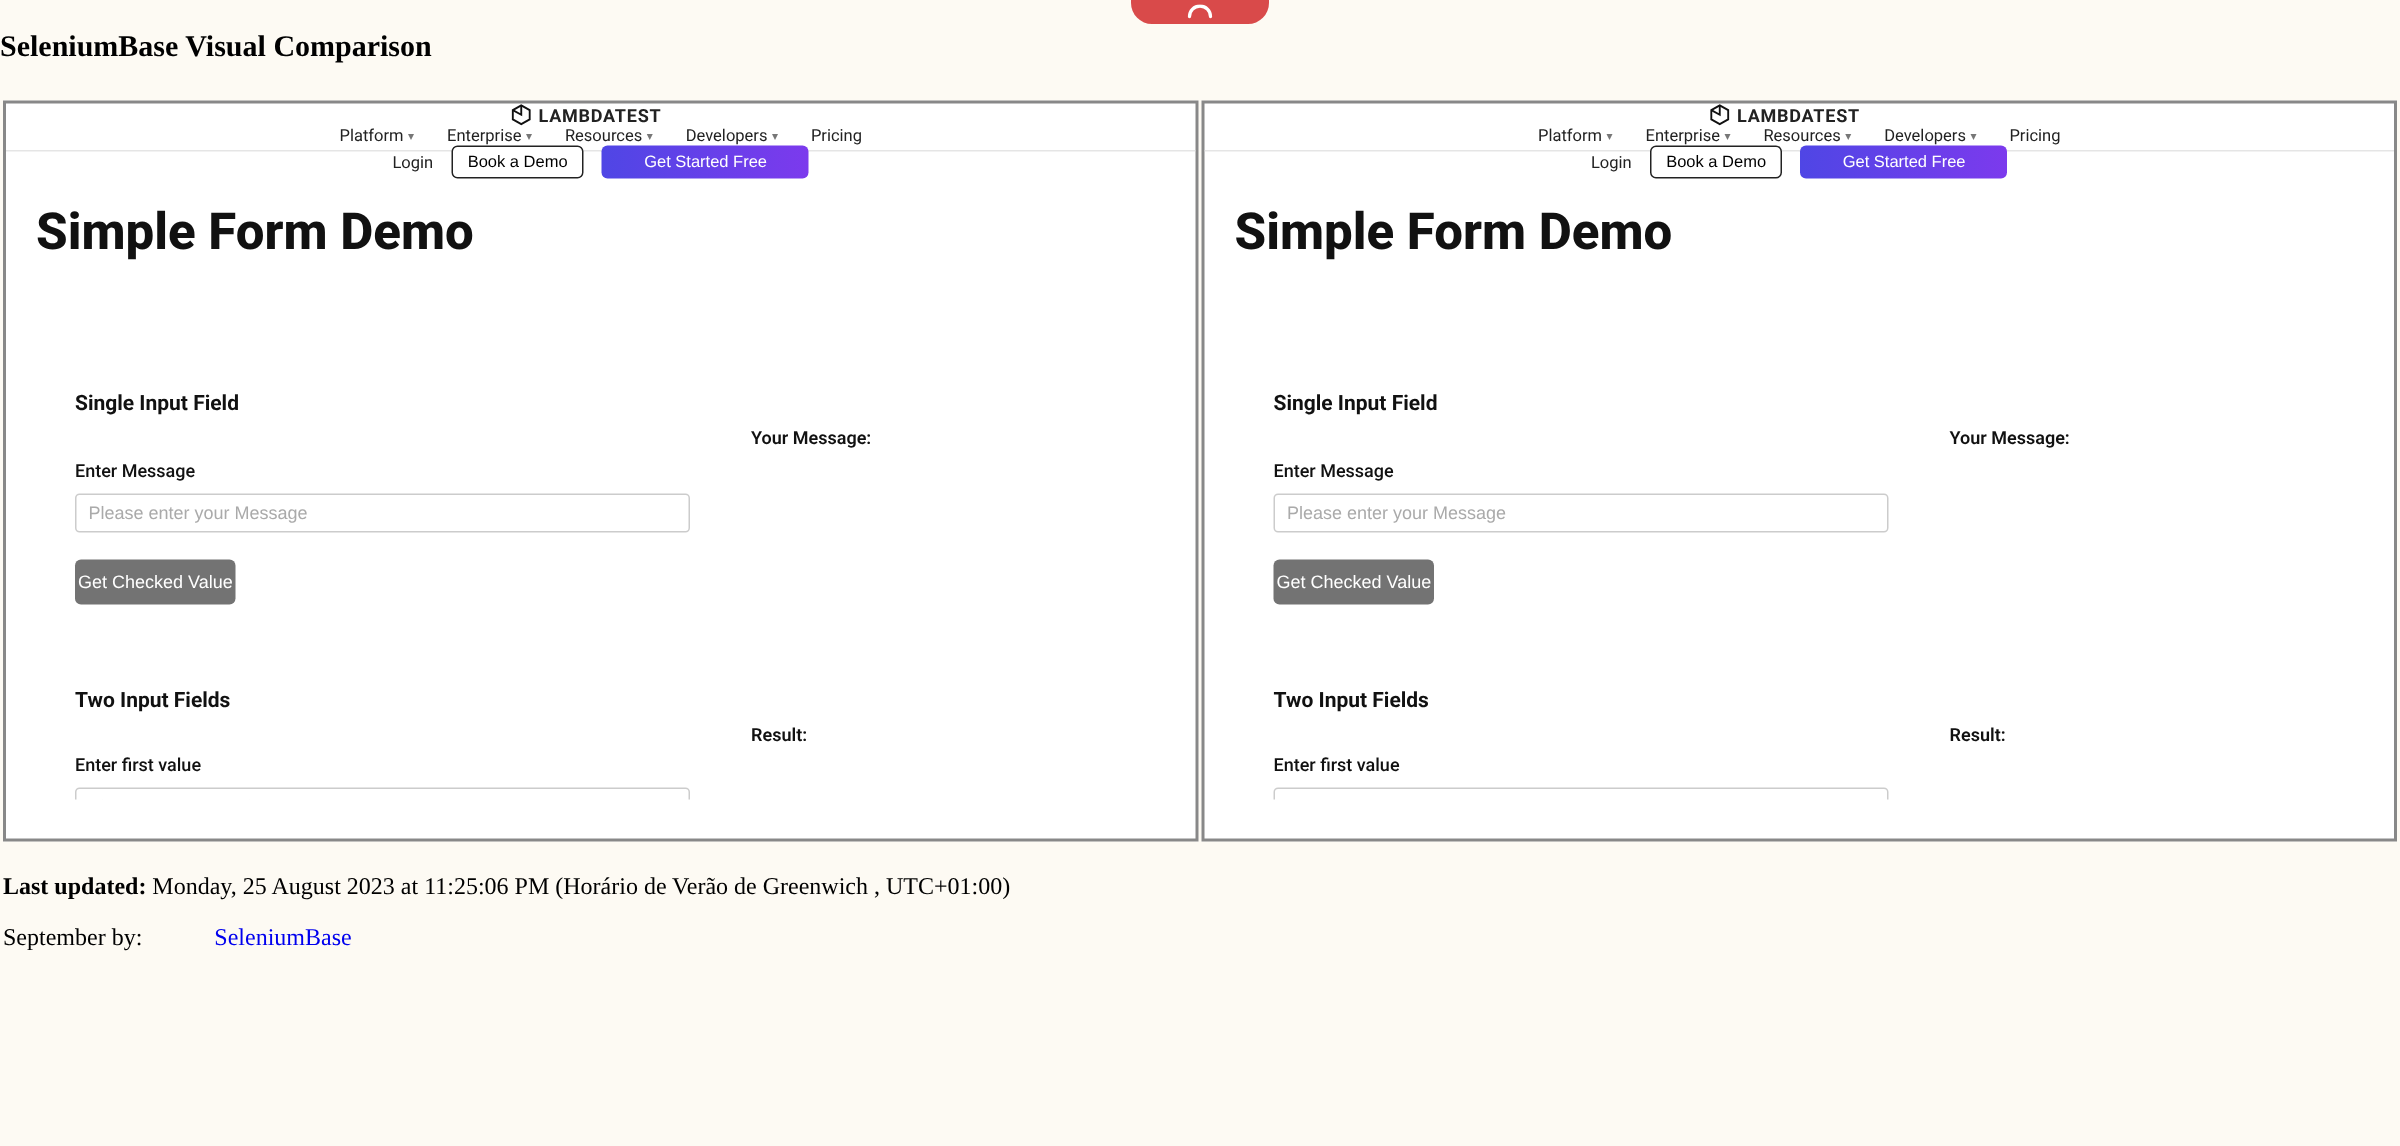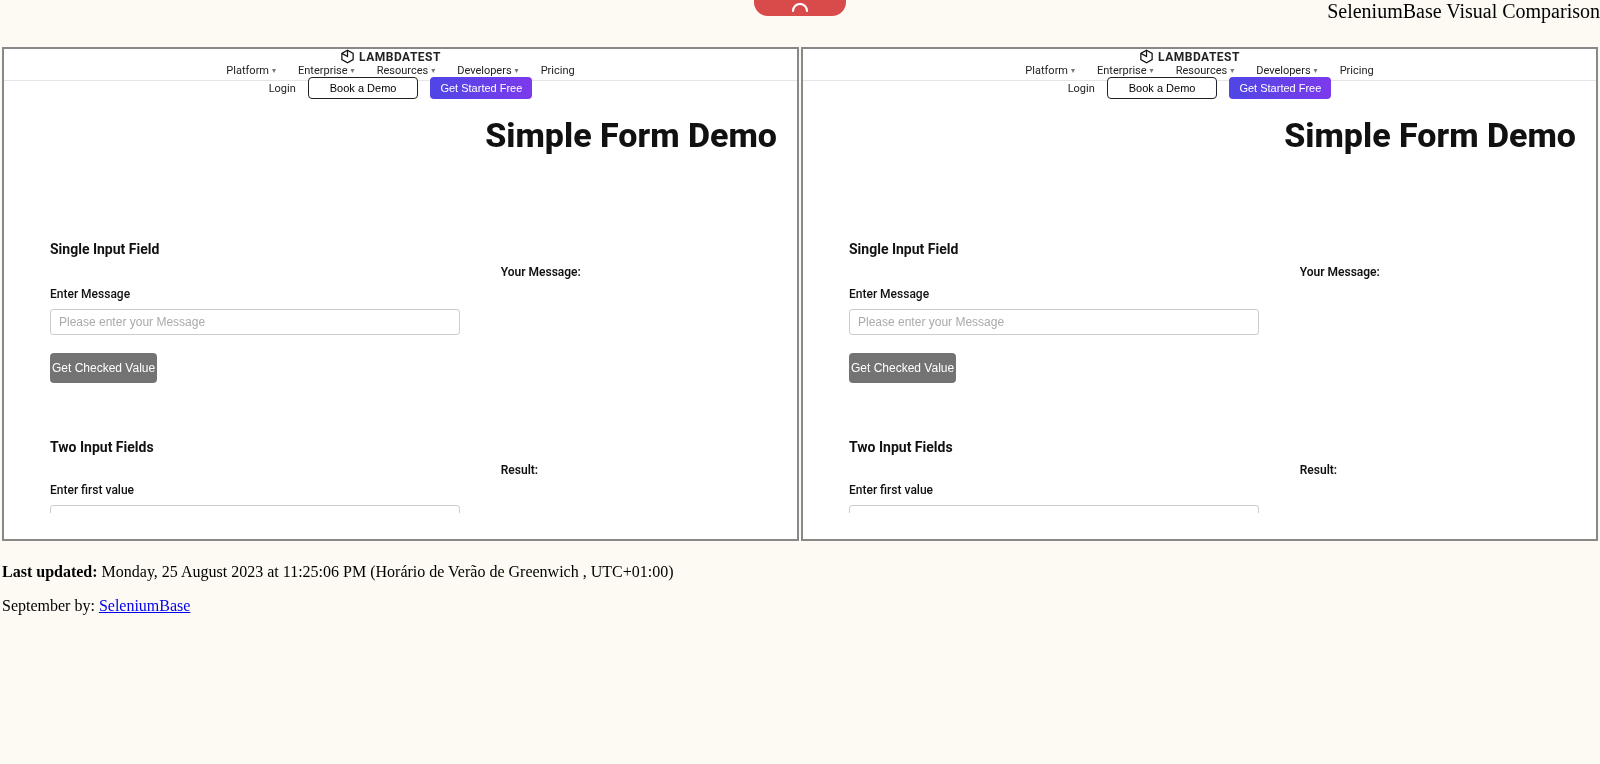--- a/index.html
+++ b/index.html
@@ -20,24 +20,24 @@
     height: 16px;
     background: #d94a4a;
     border-bottom-left-radius: 14px;
     border-bottom-right-radius: 14px;
     display: flex;
     align-items: center;
     justify-content: center;
   }
   .badge-top svg { display:block; }
   .page-title {
-    text-align: right;
-    font-weight: normal;
+    text-align: left;
+    font-weight: bold;
     font-size: 20px;
-    padding-top: 0;
+    padding-top: 20px;
     padding-bottom: 6px;
   }
   .compare-wrap {
     display: flex;
     gap: 2px;
     padding: 0 2px;
     margin-top: 18px;
   }
   .panel {
     flex: 1 1 50%;
@@ -93,38 +93,38 @@
     align-items: center;
   }
   .nav-item { display: flex; align-items: center; gap: 3px; cursor: pointer; }
   .chev { font-size: 8px; color: #777; }
   .spacer { flex: 1; }
   .auth { display: flex; align-items: center; gap: 12px; }
   .login-link { cursor:pointer; }
   .btn-outline {
     border: 1px solid #222;
     border-radius: 4px;
-    padding: 4px 21px;
+    padding: 4px 10px;
     font-size: 11px;
     background: #fff;
     cursor: pointer;
   }
   .btn-primary {
     border: none;
     border-radius: 4px;
-    padding: 5px 10px;
+    padding: 5px 28px;
     font-size: 11px;
     color: #fff;
     background: linear-gradient(90deg,#4f46e5,#7c3aed);
     cursor: pointer;
   }
 
   .app-body { padding: 0 20px; }
   .app-h1 {
-    text-align: right;
+    text-align: left;
     font-size: 34px;
     font-weight: 800;
     margin-top: 34px;
   }
 
   .form-section {
     margin-top: 86px;
     display: flex;
     gap: 40px;
   }
@@ -158,21 +158,21 @@
 
   .form-section.second { margin-top: 56px; }
 
   .footer-lines {
     font-family: "Times New Roman", Times, serif;
     font-size: 16px;
     padding: 0 2px;
     margin-top: 22px;
   }
   .footer-lines p { margin-bottom: 16px; }
-  .footer-lines a { color: #0000ee; text-decoration: underline; cursor:pointer; }
+  .footer-lines a { color: #0000ee; cursor:pointer;margin-left:44px; }
   .bold { font-weight: bold; }
 </style>
 </head>
 <body>
 
 <div class="badge-top">
   <svg width="18" height="10" viewBox="0 0 18 10">
     <path d="M2 8 A7 7 0 0 1 16 8" stroke="#fff" stroke-width="2.2" fill="none" stroke-linecap="round"></path>
   </svg>
 </div>

